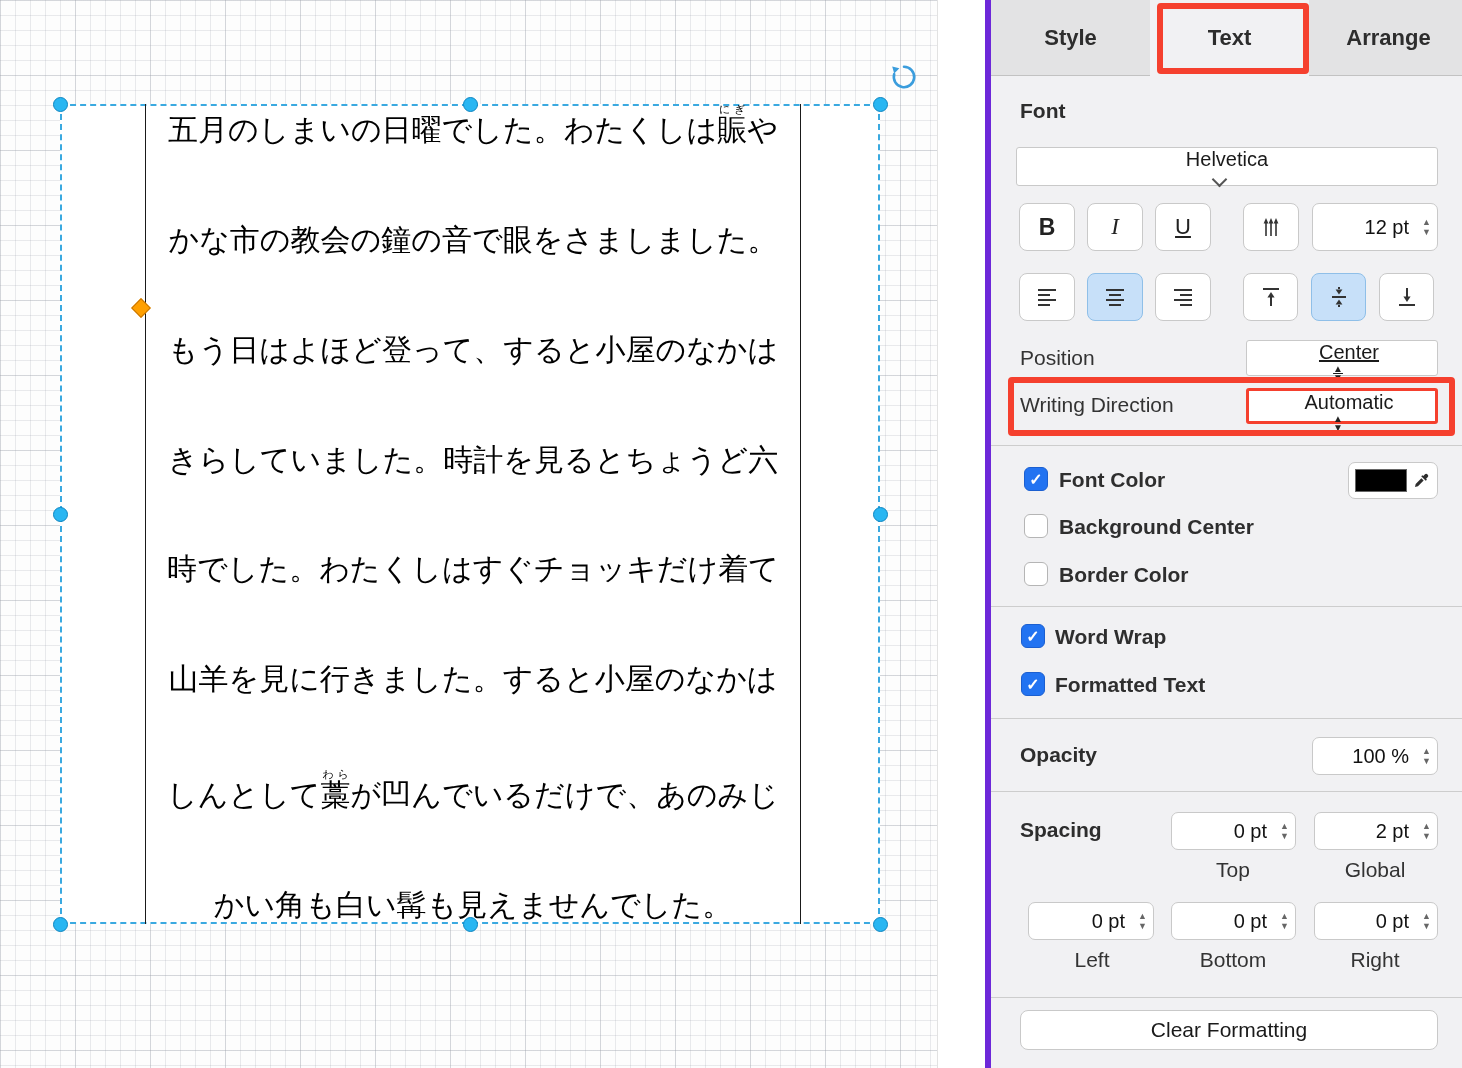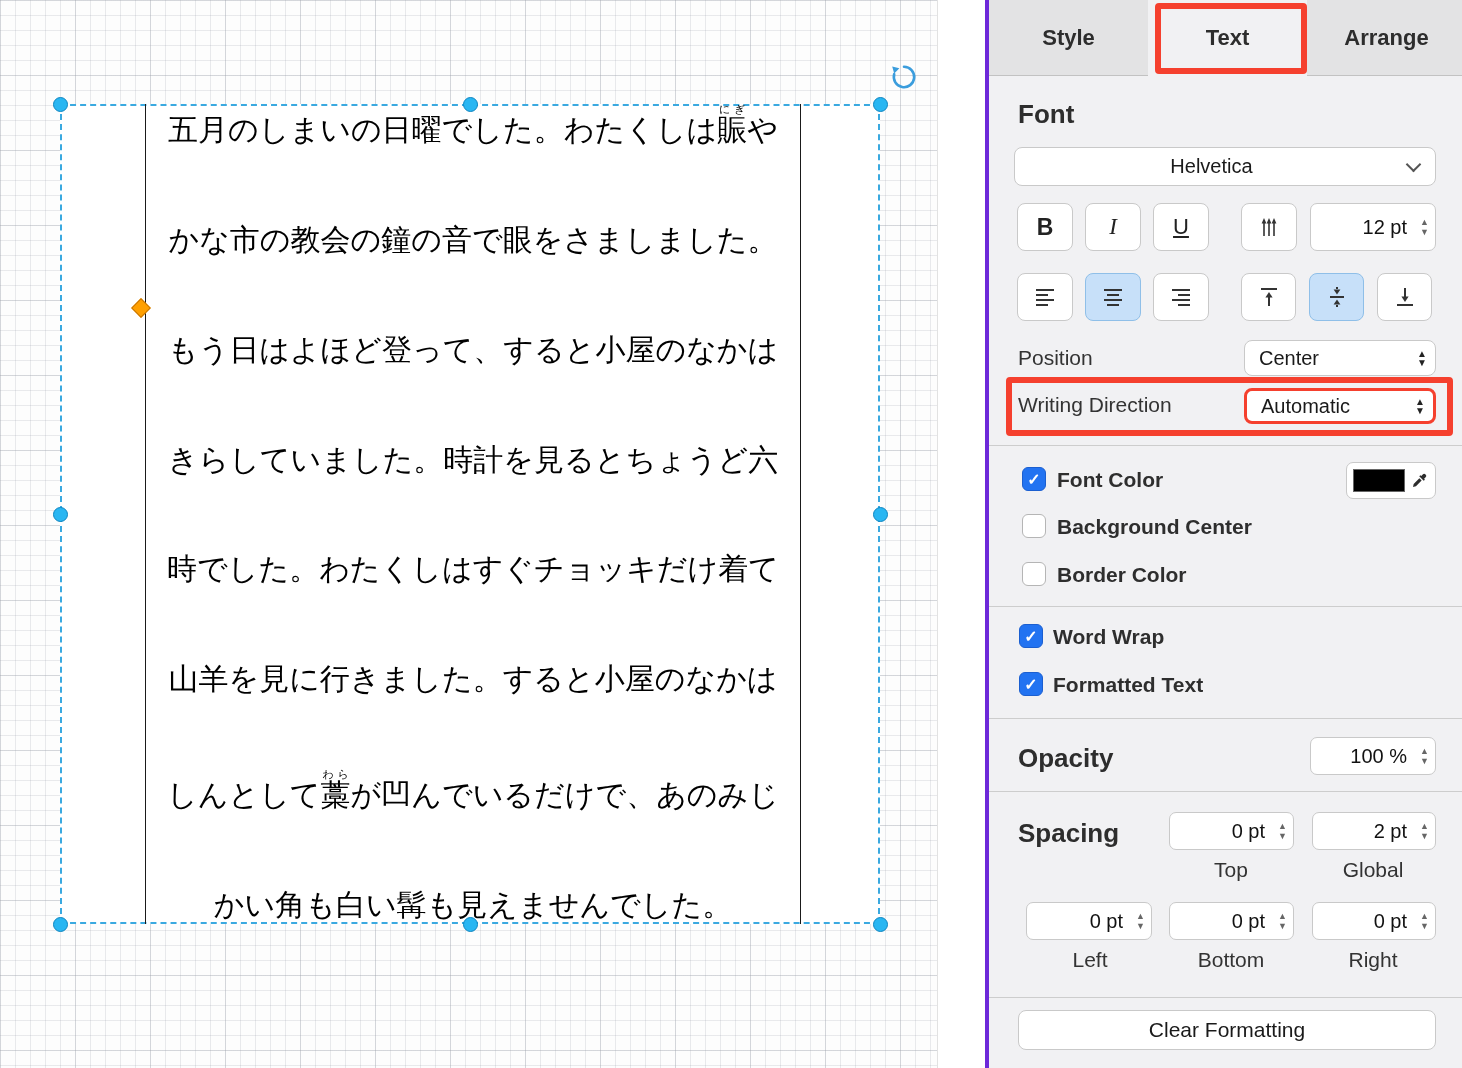--- a/index.html
+++ b/index.html
@@ -27,32 +27,32 @@
   ruby { ruby-position:over; }
   rt { font-size:11px; }
 
   .handle { position:absolute; width:15px; height:15px; border-radius:50%; background:#29b6f2;
     border:1px solid #0f85c0; z-index:6; }
   .diamond { position:absolute; left:134px; top:301px; width:14px; height:14px; background:#ffa000;
     border:1px solid #c77400; transform:rotate(45deg); z-index:7; }
   .rotate { position:absolute; left:890px; top:63px; width:28px; height:28px; z-index:7; }
 
   
-  #panel { position:absolute; left:985px; top:0; width:477px; height:1068px; background:#f1f1f3; border-left:4px solid #6d28d9; }
+  #panel { position:absolute; left:985px; top:0; width:477px; height:1068px; background:#f1f1f3; border-left:6px solid #6d28d9; }
   #tabbar { position:absolute; left:0; top:0; width:477px; height:76px; display:flex; background:#e3e3e4; border-bottom:1px solid #c2c2c2; }
   .tab { flex:1; display:flex; align-items:center; justify-content:center; font-size:22px; font-weight:bold; color:#2d2d2d; cursor:default; }
   .tab.active { background:#f1f1f3; margin-bottom:-1px; }
   .red-box { position:absolute; border:6px solid #f5402e; border-radius:4px; z-index:20; pointer-events:none; }
 
-  .heading { position:absolute; font-size:26px; font-weight:bold; color:#2d2d2d;text-align:right; }
+  .heading { position:absolute; font-size:21px; font-weight:bold; color:#2d2d2d;text-align:right; }
   .lbl { position:absolute; font-size:21px; color:#333; }
   .sublbl { position:absolute; font-size:21px; color:#333; transform:translateX(-50%); }
 
-  .select { position:absolute; background:#fff; border:1px solid #c9c9c9; border-radius:8px;
-    display:flex; align-items:center; font-size:20px; color:#1a1a1a; }
+  .select { position:absolute; background:#fff; border:1px solid #c9c9c9; border-radius:3px;
+    display:flex; align-items:center; font-size:20px; color:#1a1a1a;flex-direction:column; }
   .select .val { flex:1; padding-left:14px; }
   .select.center .val { text-align:center; padding-left:0; }
   .chev { width:11px; height:11px; border-right:2px solid #555; border-bottom:2px solid #555;
     transform:rotate(45deg); margin-right:16px; margin-top:-5px; }
   .updown { display:flex; flex-direction:column; gap:0; margin-right:8px; font-size:10px; line-height:9px; color:#222; }
 
   .btn { position:absolute; width:56px; height:48px; background:#fff; border:1px solid #c9c9c9; border-radius:8px;
     display:flex; align-items:center; justify-content:center; color:#222; }
   .btn.active { background:#c7e0f9; border-color:#8fbfe8; }
   .b-glyph { font-weight:bold; font-size:23px; }
@@ -193,21 +193,21 @@
         </svg>
     </div>
     <div class="btn" style="left:388px;top:273px;width:55px;">
       <svg width="24" height="24" viewBox="0 0 24 24">
           <path d="M4 20h16 M12 3v9" stroke="#333" stroke-width="2" fill="none"></path>
           <polygon points="12,17 8.4,11.4 15.6,11.4" fill="#333"></polygon>
         </svg>
     </div>
 
     <div class="lbl" style="left:29px;top:346px;">Position</div>
-    <div class="select" style="left:255px;top:340px;width:192px;height:36px;">
+    <div class="select" style="left:255px;top:340px;width:192px;height:36px;text-decoration:underline;">
       <span class="val">Center</span>
       <span class="updown">
           <span>▲</span>
           <span>▼</span>
         </span>
     </div>
 
     <div class="lbl" style="left:29px;top:393px;">Writing Direction</div>
     <div class="select" style="left:255px;top:388px;width:192px;height:36px;border:3px solid #f5402e;">
       <span class="val">Automatic</span>

